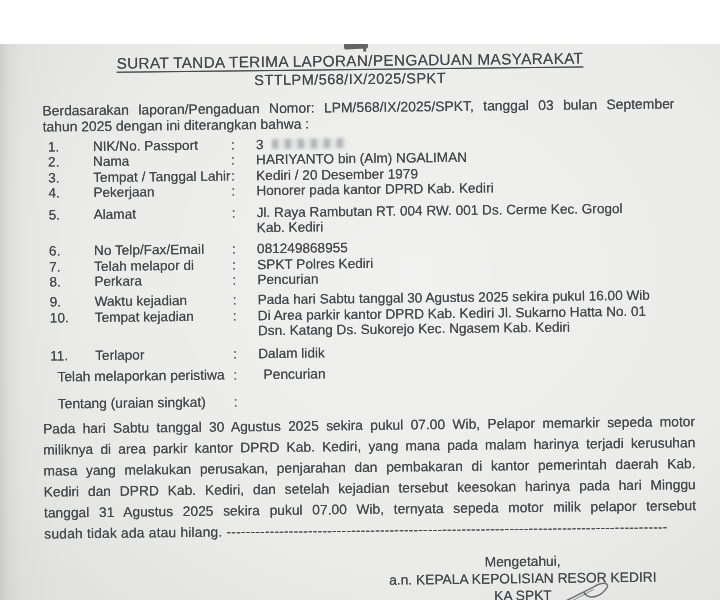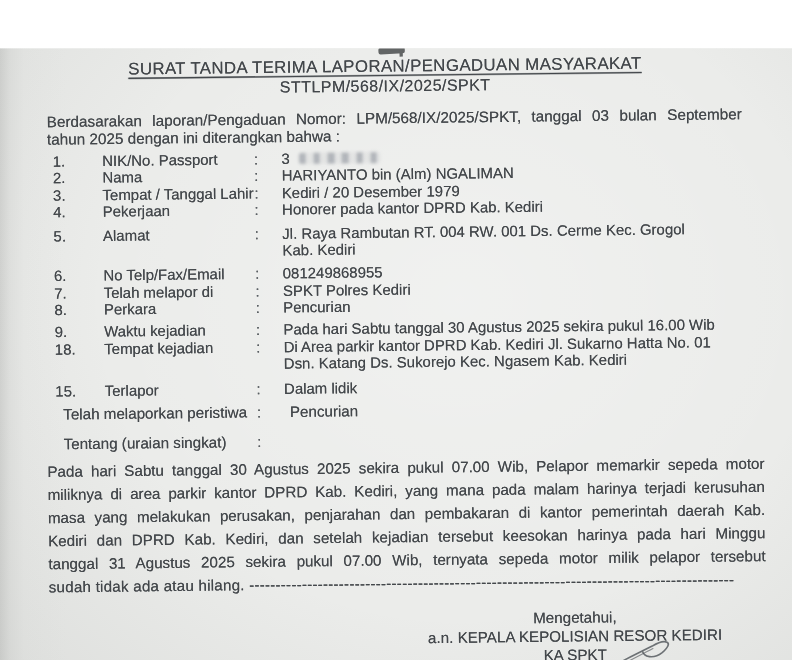--- a/index.html
+++ b/index.html
@@ -139,30 +139,30 @@
         <span class="colon">:</span>
         <span class="value">Pencurian</span>
       </div>
       <div class="row">
         <span class="no">9.</span>
         <span class="label">Waktu kejadian</span>
         <span class="colon">:</span>
         <span class="value">Pada hari Sabtu tanggal 30 Agustus 2025 sekira pukul 16.00 Wib</span>
       </div>
       <div class="row">
-        <span class="no">18.</span>
+        <span class="no">10.</span>
         <span class="label">Tempat kejadian</span>
         <span class="colon">:</span>
         <span class="value">
           <div>Di Area parkir kantor DPRD Kab. Kediri Jl. Sukarno Hatta No. 01</div>
           <div>Dsn. Katang Ds. Sukorejo Kec. Ngasem Kab. Kediri</div>
         </span>
       </div>
       <div class="row">
-        <span class="no">15.</span>
+        <span class="no">11.</span>
         <span class="label">Terlapor</span>
         <span class="colon">:</span>
         <span class="value">Dalam lidik</span>
       </div>
     </div>
 
     <div class="extra-row" id="extraA">
       <span class="label">Telah melaporkan peristiwa</span>
       <span class="colon">:</span>
       <span class="value">Pencurian</span>

